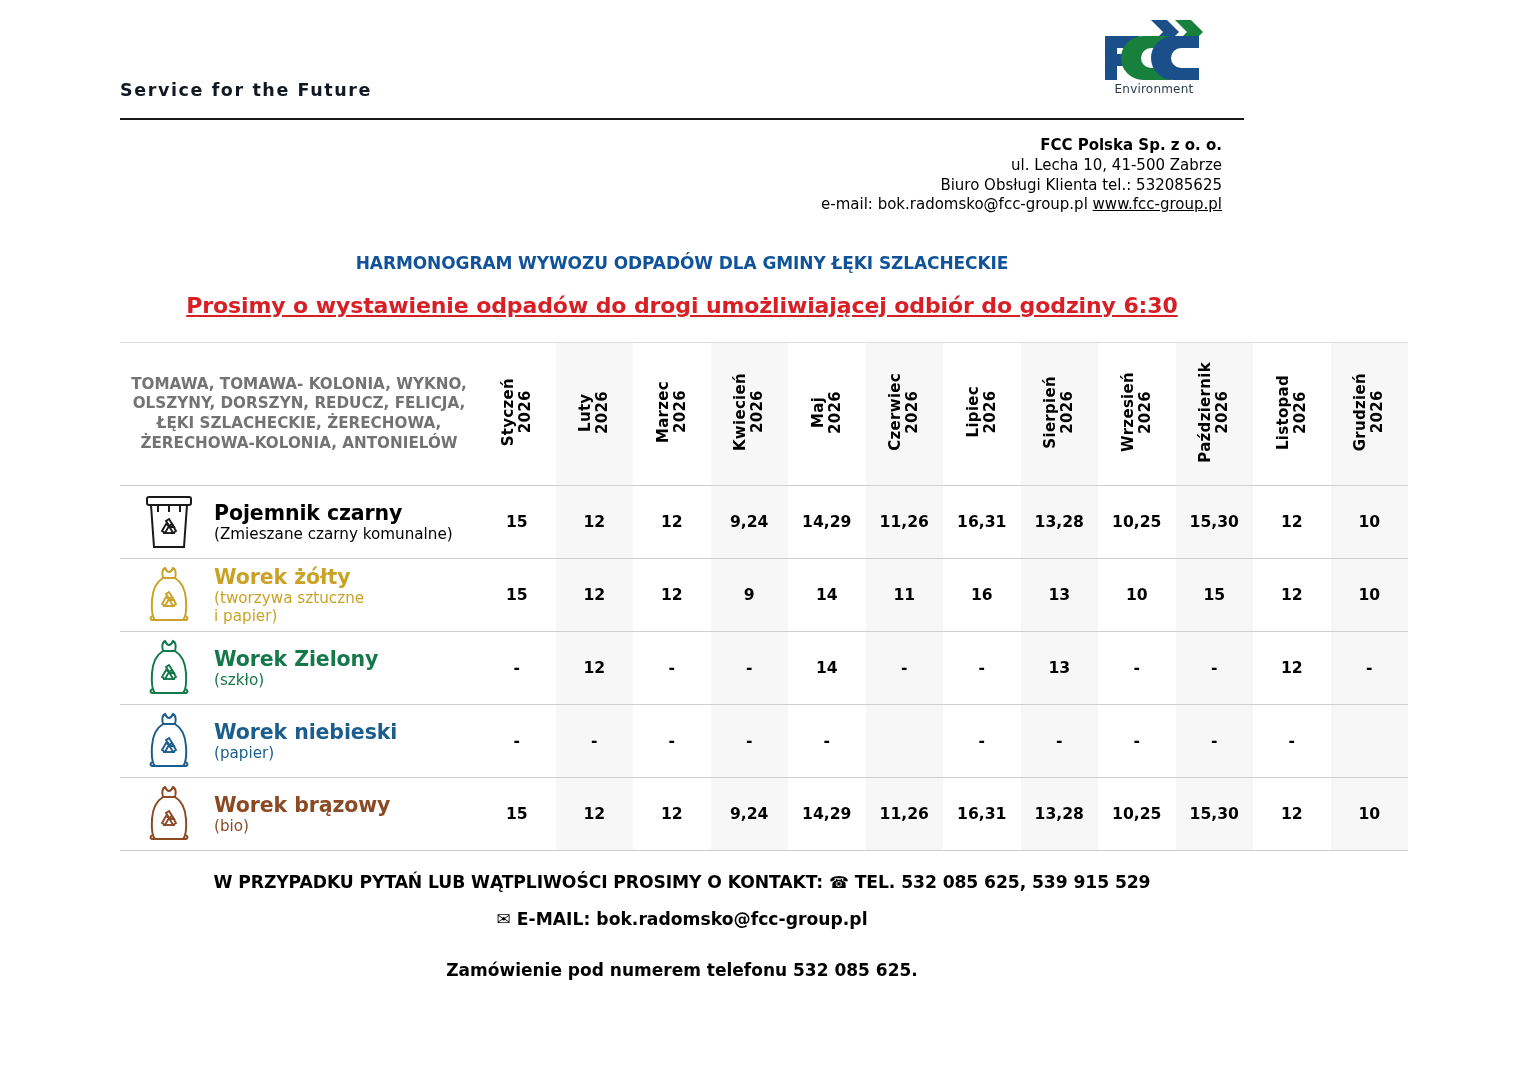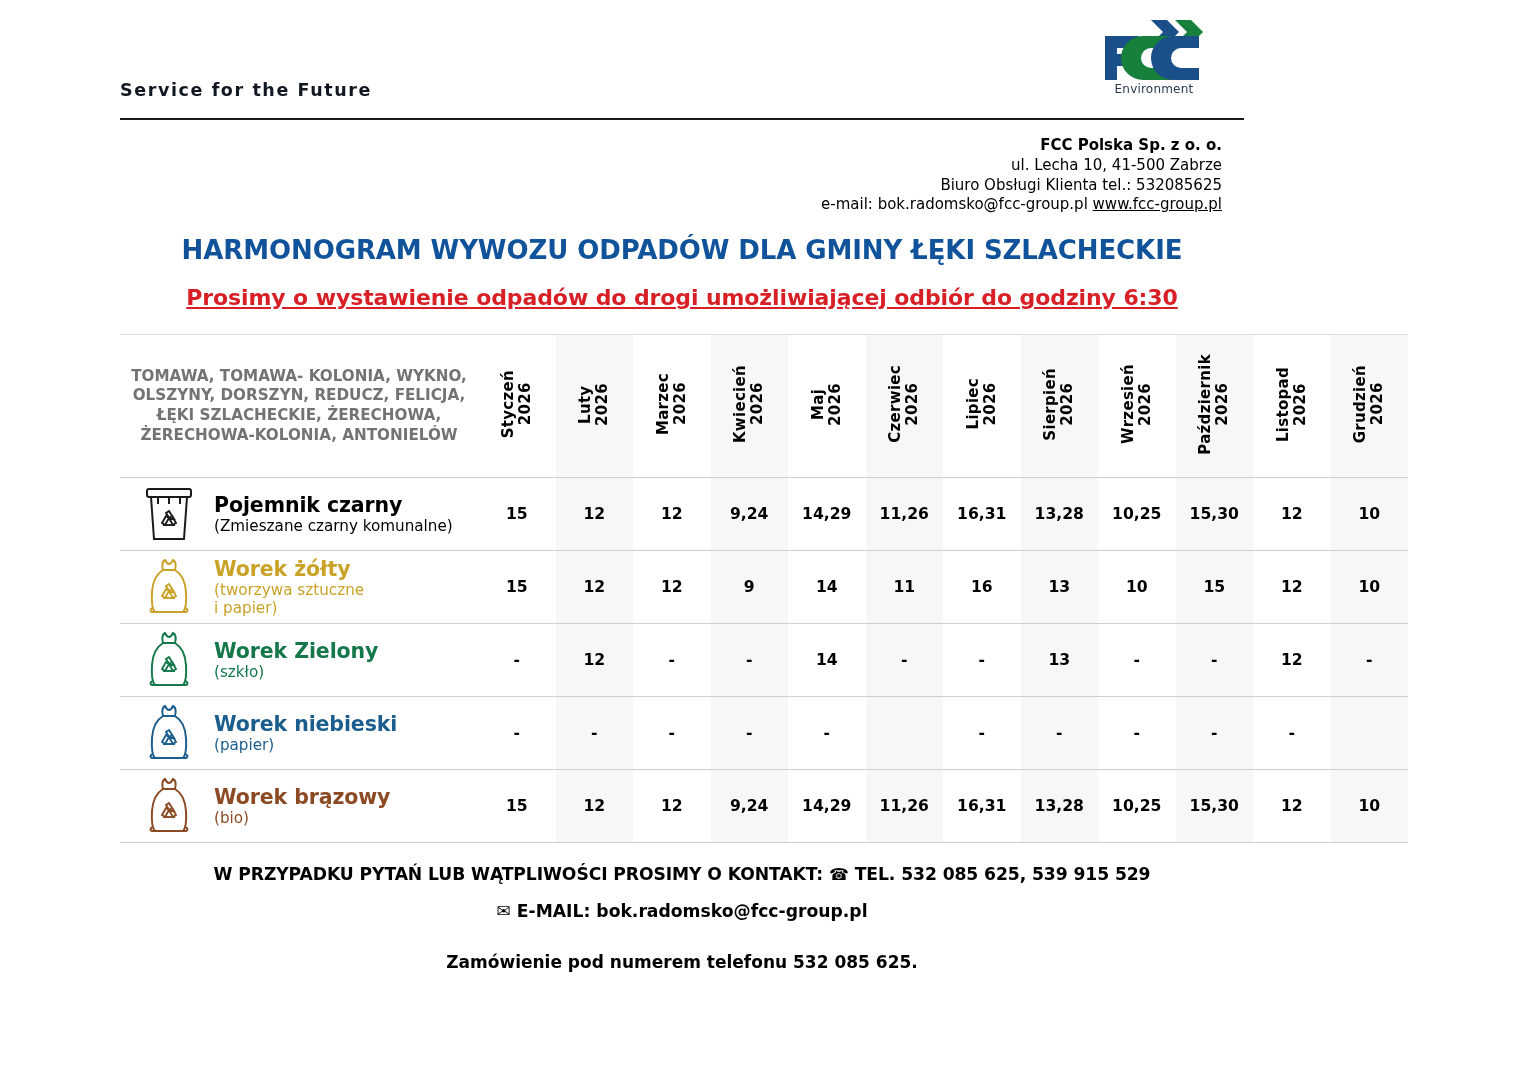--- a/index.html
+++ b/index.html
@@ -77,23 +77,23 @@
     padding-right: 22px;
   }
   .company-block .cname { font-weight: bold; }
   .company-block .www {
     text-decoration: underline;
     color: #000;
   }
 
   
   .title-main {
-    margin-top: 20px;
-    text-align: center;
-    font-size: 26px;
+    margin-top: 38px;
+    text-align: center;
+    font-size: 17px;
     font-weight: bold;
     color: #11539b;
     letter-spacing: -0.1px;
   }
   .title-sub {
     margin-top: 20px;
     text-align: center;
     font-size: 22px;
     font-weight: bold;
     color: #d81f26;

